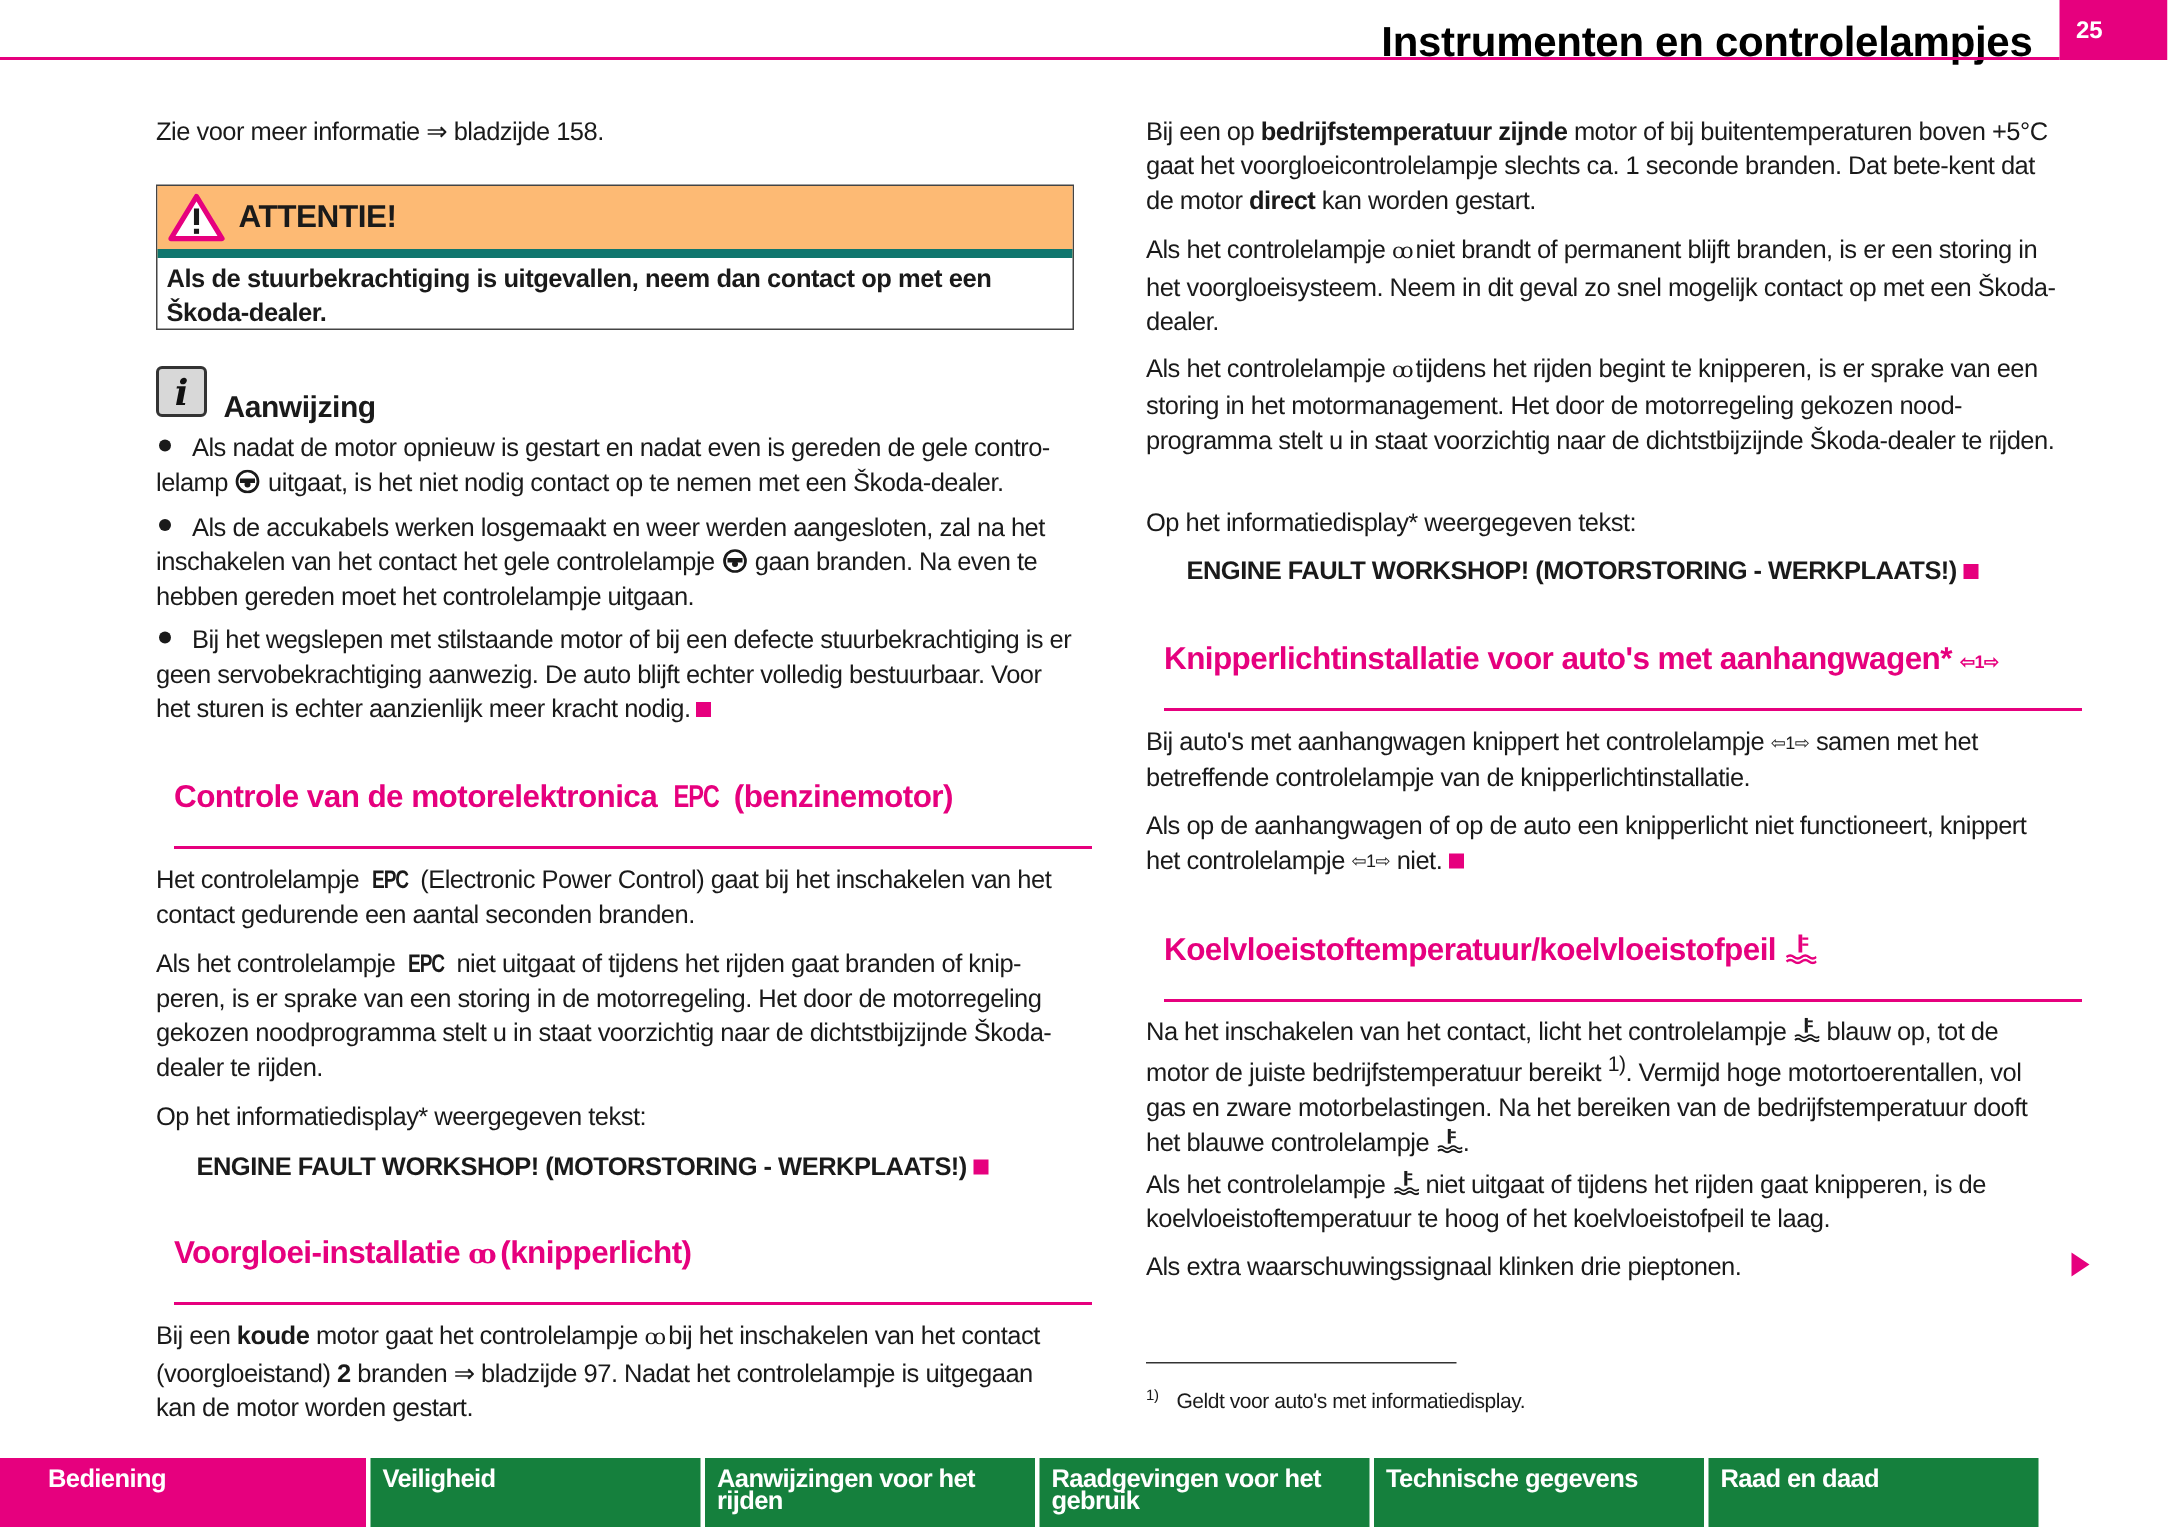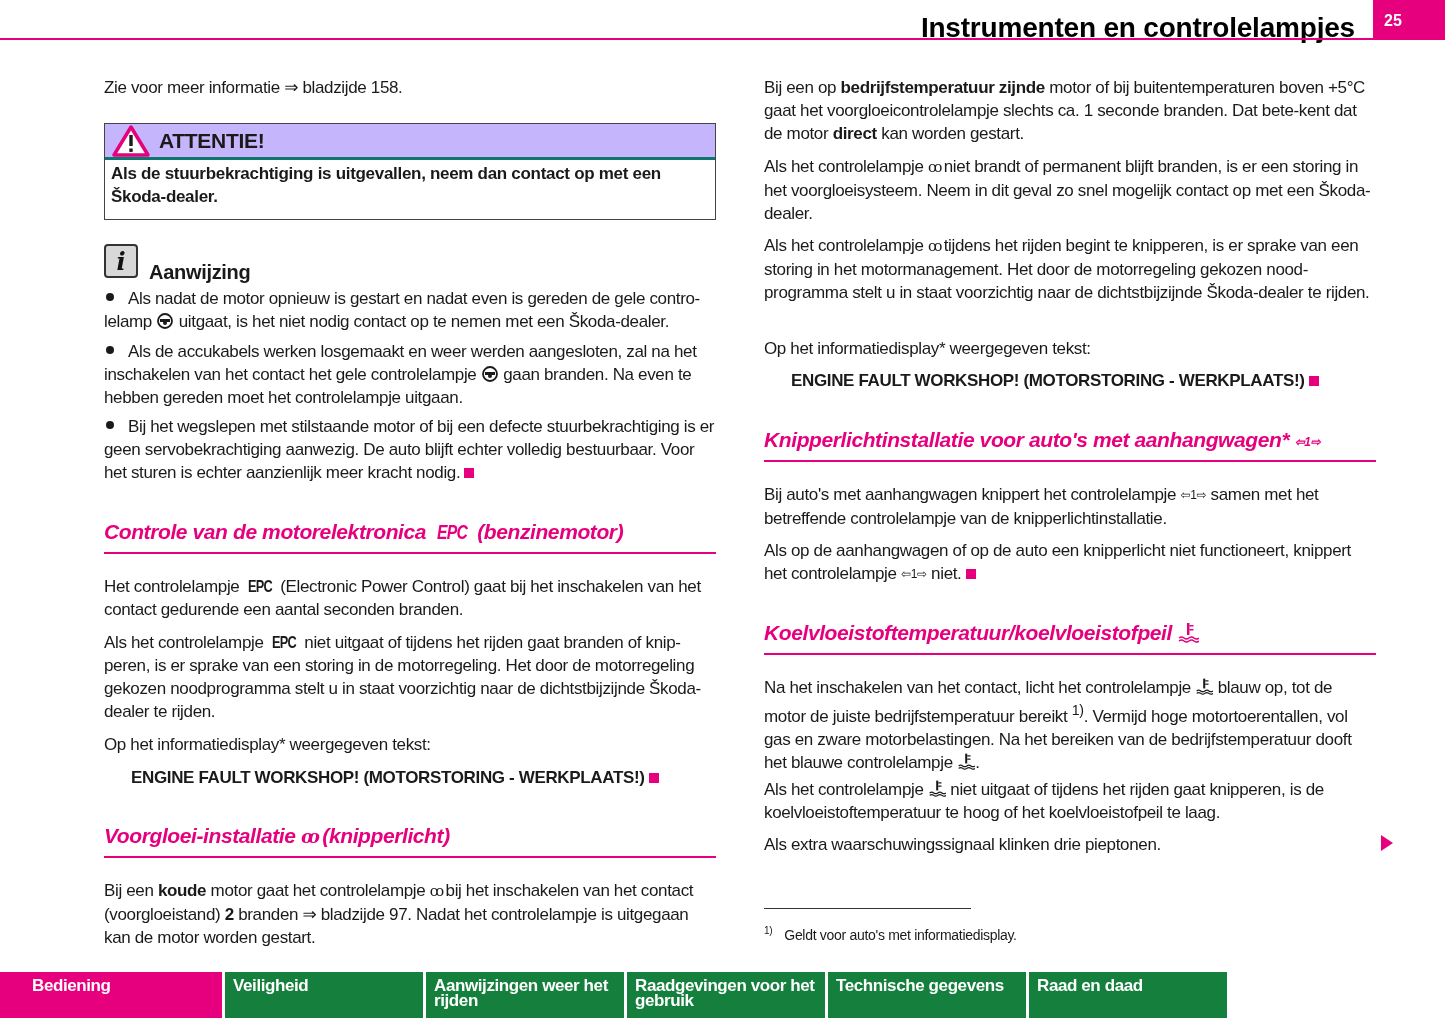--- a/index.html
+++ b/index.html
@@ -15,46 +15,46 @@
   .col-left { left: 104px; }
   .col-right { left: 764px; }
 
   p.body { font-size: 17px; line-height: 23px; color: #1a1a1a; letter-spacing: -0.35px; }
   .abs { position: absolute; left: 0; width: 612px; }
 
   .end-square { display: inline-block; width: 10px; height: 10px; background: #e6007e; margin-left: 4px; vertical-align: 0px; }
 
   
   .warn-box { position: absolute; left: 0; top: 123px; width: 612px; height: 97px; border: 1.5px solid #444; }
-  .warn-head { height: 36px; background: #c4b5fd; border-bottom: 3px solid #0f766e; display: flex; align-items: center; padding-left: 6px; }
+  .warn-head { height: 48px; background: #fdba74; border-bottom: 6px solid #0f766e; display: flex; align-items: center; padding-left: 6px; }
   .warn-title { font-size: 21px; font-weight: bold; margin-left: 8px; letter-spacing: -0.3px; }
   .warn-body { font-size: 17px; font-weight: bold; line-height: 23px; padding: 2px 6px; letter-spacing: -0.3px; }
 
   
   .note-head { position: absolute; left: 0; top: 244px; display: flex; align-items: flex-end; }
   .info-icon { width: 34px; height: 34px; border: 2px solid #333; border-radius: 4px; background: #d8d8d8; display: flex; align-items: center; justify-content: center; font-family: "DejaVu Serif", serif; font-style: italic; font-weight: bold; font-size: 24px; color: #111; }
   .note-title { font-size: 20px; font-weight: bold; margin-left: 11px; margin-bottom: -6px; letter-spacing: -0.3px; }
   .bullet { display: inline-block; width: 8px; height: 8px; border-radius: 50%; background: #1a1a1a; margin-right: 14px; vertical-align: 3px; margin-left: 2px; }
 
   
-  .sec-head { position: absolute; left: 0; width: 612px; border-bottom: 2px solid #e6007e; color: #e6007e; font-weight: bold; font-size: 21px; padding-bottom: 8px; letter-spacing: -0.4px; font-style: italic; }
+  .sec-head { position: absolute; left: 12px; width: 612px; border-bottom: 2px solid #e6007e; color: #e6007e; font-weight: bold; font-size: 21px; padding-bottom: 20px; letter-spacing: -0.4px; }
   .epc { font-family: "Liberation Sans", sans-serif; font-weight: bold; transform: scaleX(0.75); display: inline-block; letter-spacing: -1px; }
   .glow { font-family: "DejaVu Serif", serif; font-size: 0.85em; letter-spacing: -3px; }
   .small-sym { font-size: 12px; vertical-align: 1px; }
   .ind { padding-left: 27px; font-weight: bold; }
 
   
   .fn-rule { position: absolute; left: 764px; top: 908px; width: 207px; height: 1px; background: #333; }
   .footnote { position: absolute; left: 764px; top: 925px; font-size: 14px; letter-spacing: -0.3px; }
   .footnote sup { font-size: 10px; margin-right: 12px; }
 
   .next-arrow { position: absolute; left: 1381px; top: 835px; width: 0; height: 0; border-top: 8px solid transparent; border-bottom: 8px solid transparent; border-left: 12px solid #e6007e; cursor: pointer; }
 
   
-  .tabs { position: absolute; left: 0; top: 972px; width: 1227px; height: 47px; display: flex; }
+  .tabs { position: absolute; left: 0; top: 972px; width: 1359px; height: 47px; display: flex; }
   .tab { flex: 1; height: 46px; background: #15803d; color: #fff; font-weight: bold; font-size: 17px; line-height: 15px; padding: 6px 8px; margin-right: 3px; letter-spacing: -0.4px; cursor: pointer; }
   .tab.active { background: #e6007e; padding-left: 32px; }
   .tab:last-child { margin-right: 0; }
 </style>
 </head>
 <body>
 
 <div class="header-title">Instrumenten en controlelampjes</div>
 <div class="header-page">25</div>
 <div class="header-line"></div>
@@ -190,17 +190,17 @@
 <div class="next-arrow"></div>
 
 <div class="fn-rule"></div>
 <div class="footnote">
   <sup>1)</sup><span>Geldt voor auto's met informatiedisplay.</span>
 </div>
 
 <div class="tabs">
   <div class="tab active">Bediening</div>
   <div class="tab">Veiligheid</div>
-  <div class="tab">Aanwijzingen weer het rijden</div>
+  <div class="tab">Aanwijzingen voor het rijden</div>
   <div class="tab">Raadgevingen voor het gebruik</div>
   <div class="tab">Technische gegevens</div>
   <div class="tab">Raad en daad</div>
 </div>
 
 </body></html>

